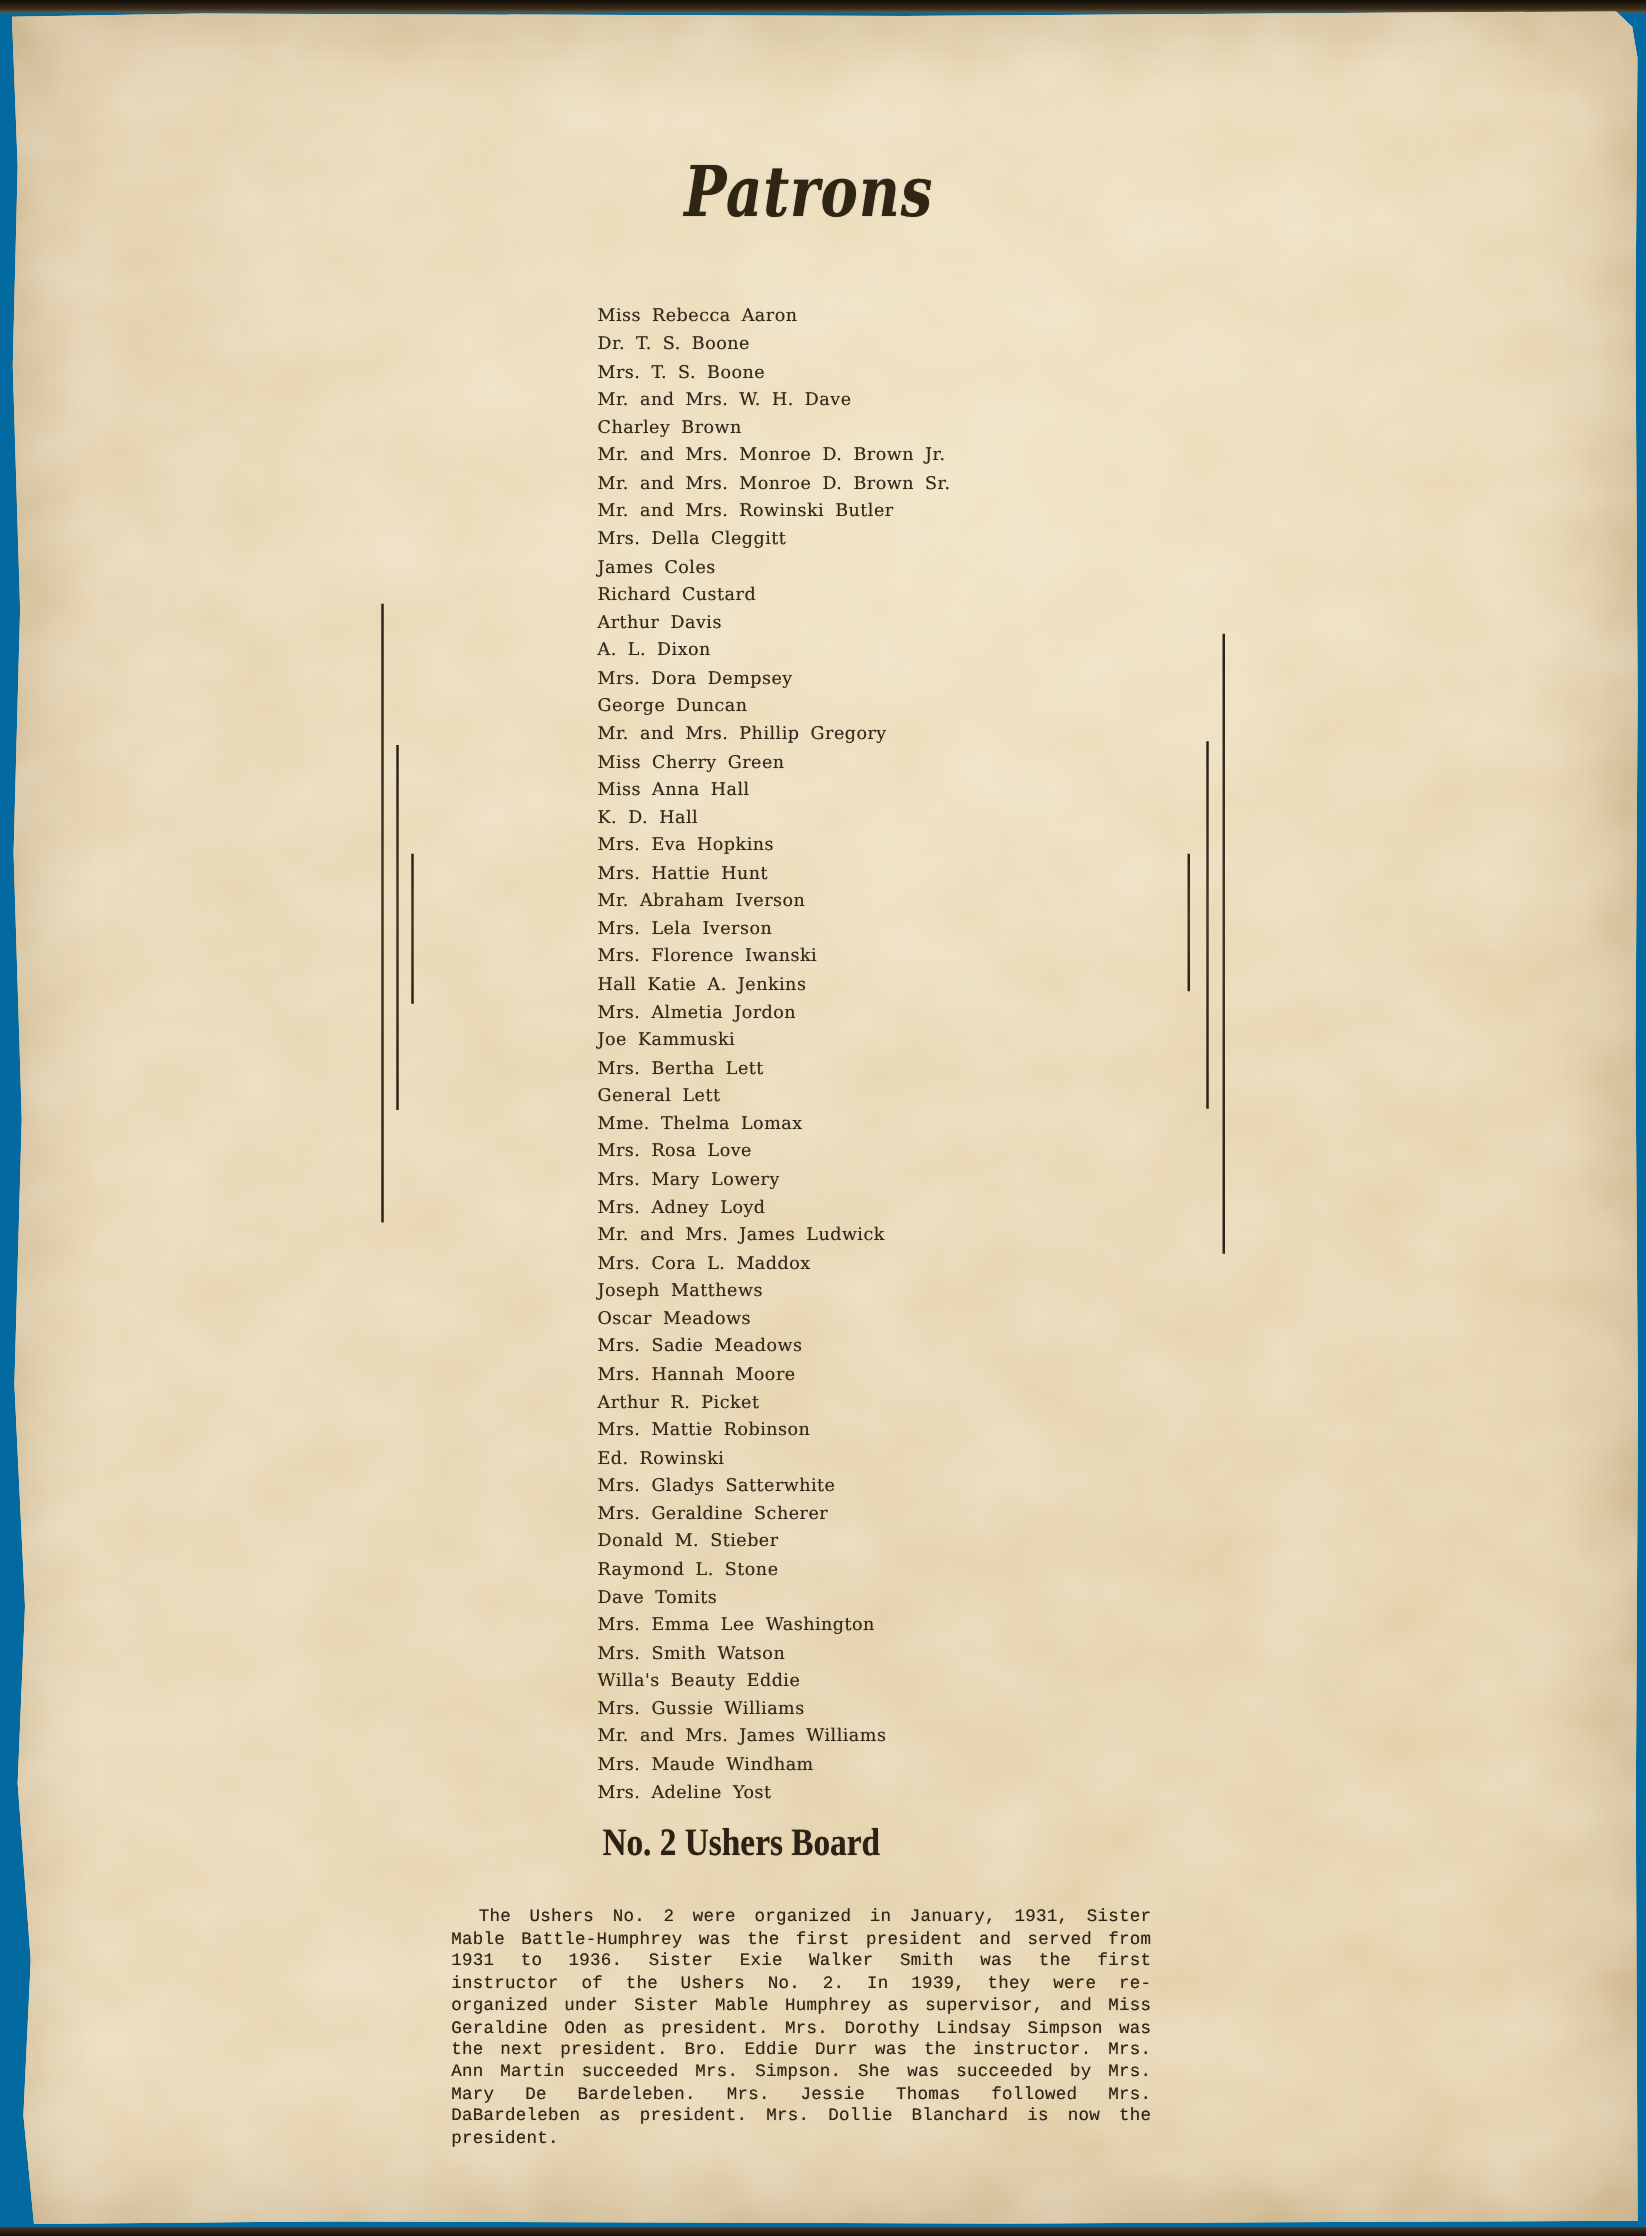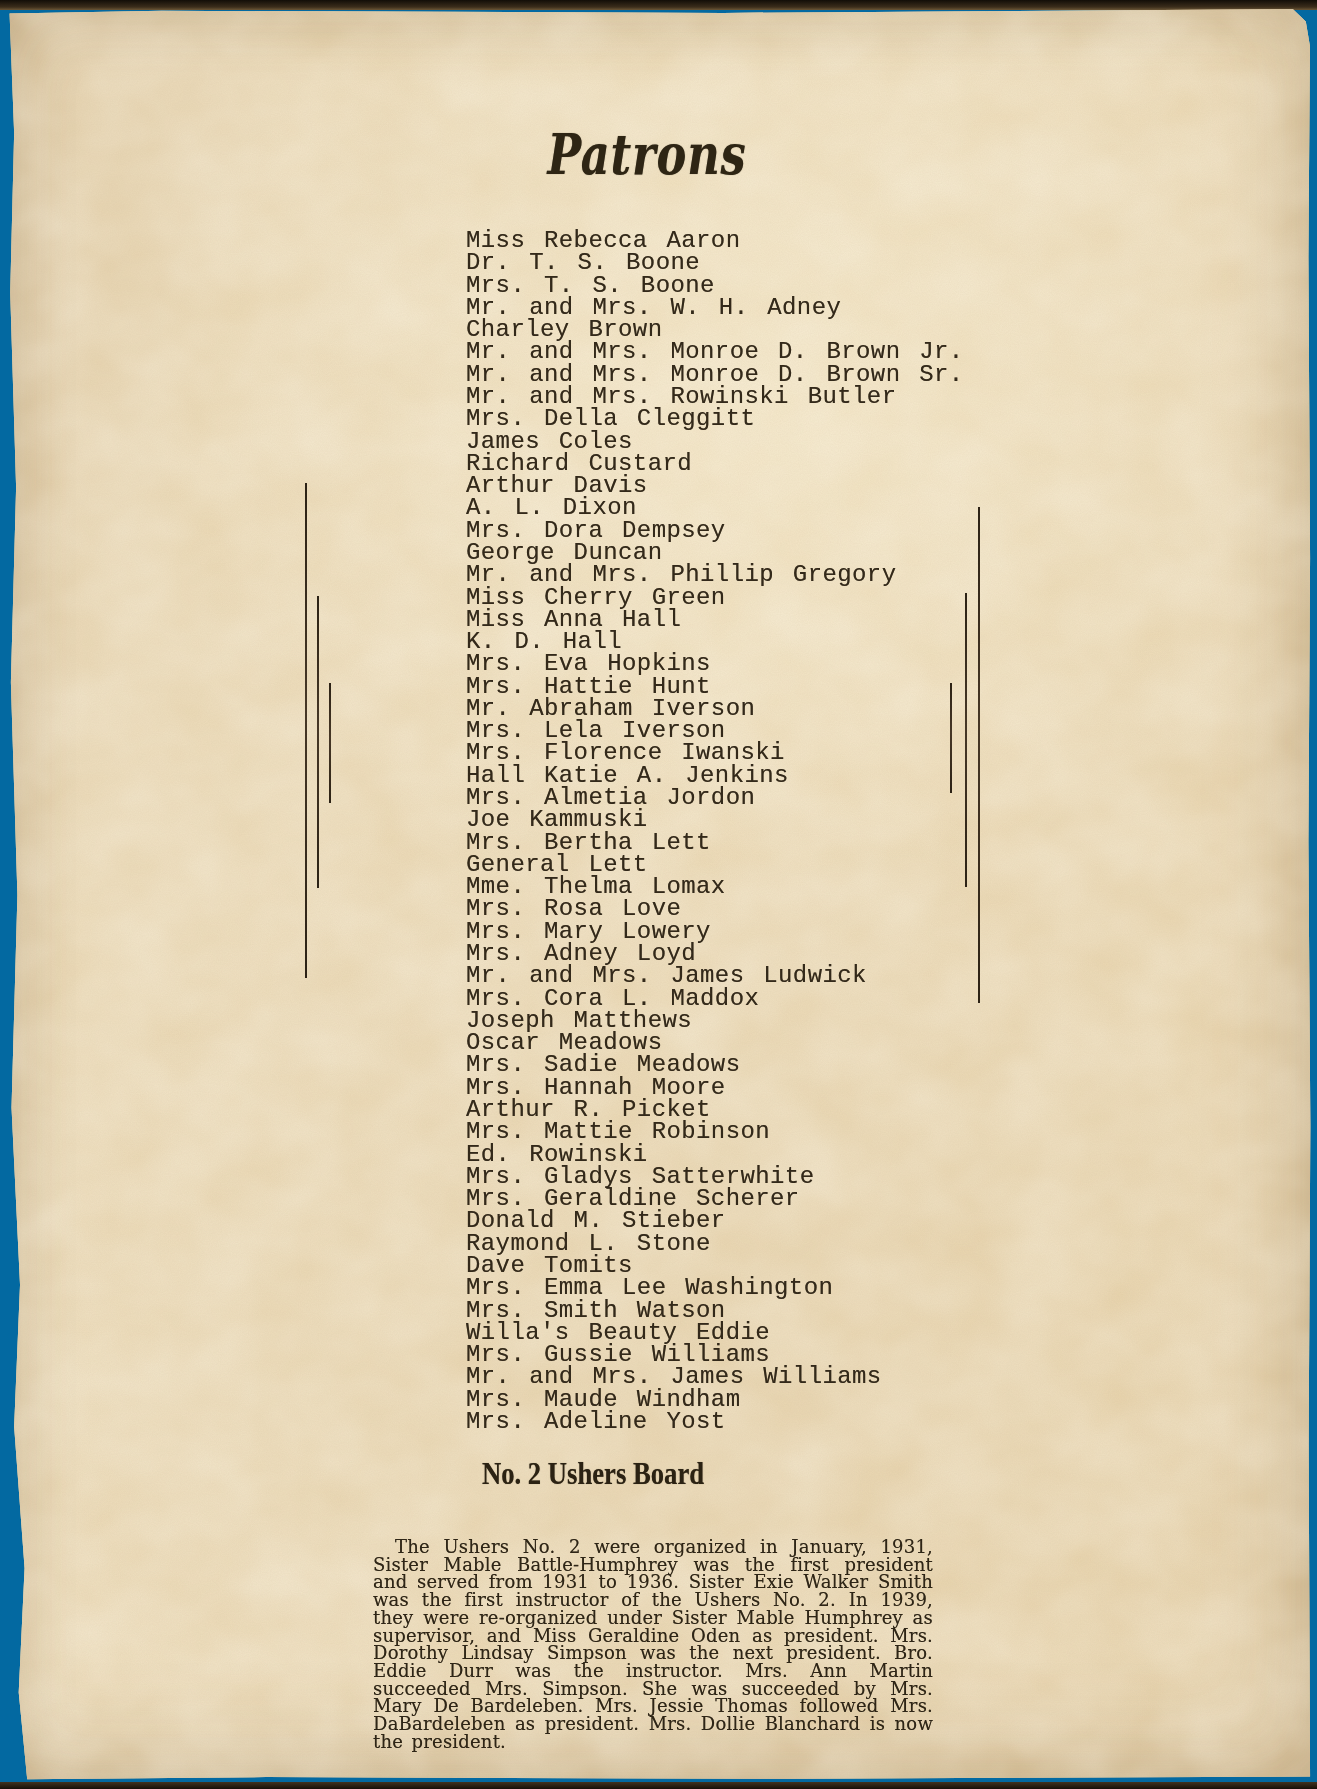--- a/index.html
+++ b/index.html
@@ -34,50 +34,50 @@
   .ink{color:#32291a;}
   .page-title{
     position:absolute;left:457px;top:112px;width:370px;
     margin:0;text-align:center;
     font-style:italic;font-weight:600;font-size:56px;line-height:1.2;
     letter-spacing:1px;color:#2e2514;
     transform:scaleX(.8);transform-origin:50% 50%;
     text-shadow:0 0 1px rgba(46,37,20,.55);
   }
   .patrons-list{
-    position:absolute;left:457px;top:217px;margin:4px;padding:0;
+    position:absolute;left:457px;top:217px;margin:16px;padding:0;
     list-style:none;
-    font-size:24px;line-height:22.28px;
+    font-size:14px;line-height:22.28px;
     letter-spacing:.4px;word-spacing:4px;
     color:#33291a;
     text-shadow:0 0 .6px rgba(51,41,26,.5);
-    font-family:Liberation Mono, monospace;
   }
   .rule{position:absolute;width:2px;background:linear-gradient(to bottom,#2c2215,#463726 45%,#2c2215);}
   .rule.l1{left:300px;top:474px;height:495px;}
   .rule.l2{left:312px;top:587px;height:292px;}
   .rule.l3{left:324px;top:674px;height:120px;}
   .rule.r1{left:973px;top:498px;height:496px;}
   .rule.r2{left:960px;top:584px;height:294px;}
   .rule.r3{left:945px;top:674px;height:110px;}
   .section-heading{
     position:absolute;left:288px;top:1448px;width:600px;margin:0;
     text-align:center;
     font-family:"Liberation Serif", serif;
     font-weight:bold;font-size:31px;line-height:1.1;color:#2b2213;
     transform:scaleX(.86);transform-origin:50% 50%;
     text-shadow:0 0 .8px rgba(43,34,19,.6);
   }
   .section-paragraph{
-    position:absolute;left:352px;top:1513px;width:560px;margin:16px;
-    font-size:18px;line-height:17.7px;
+    position:absolute;left:352px;top:1513px;width:560px;margin:4px;
+    font-size:14px;line-height:17.7px;
     text-align:justify;text-indent:22px;
     word-spacing:2.5px;letter-spacing:.2px;
     color:#2e2516;
     text-shadow:0 0 .6px rgba(46,37,22,.5);
+    font-family:Liberation Mono, monospace;
   }
 </style>
 </head>
 <body>
 
 <div class="scan">
   <div class="edge-strip edge-top"></div>
   <div class="edge-strip edge-bottom"></div>
 
   <div class="paper">
@@ -95,21 +95,21 @@
       <rect x="0" y="0" width="1306" height="1772" filter="url(#mottle)"></rect>
       <rect x="0" y="0" width="1306" height="1772" filter="url(#grain)"></rect>
     </svg>
 
     <h1 class="page-title ink">Patrons</h1>
 
     <ul class="patrons-list">
         <li>Miss Rebecca Aaron</li>
         <li>Dr. T. S. Boone</li>
         <li>Mrs. T. S. Boone</li>
-        <li>Mr. and Mrs. W. H. Adney</li>
+        <li>Mr. and Mrs. W. H. Dave</li>
         <li>Charley Brown</li>
         <li>Mr. and Mrs. Monroe D. Brown Jr.</li>
         <li>Mr. and Mrs. Monroe D. Brown Sr.</li>
         <li>Mr. and Mrs. Rowinski Butler</li>
         <li>Mrs. Della Cleggitt</li>
         <li>James Coles</li>
         <li>Richard Custard</li>
         <li>Arthur Davis</li>
         <li>A. L. Dixon</li>
         <li>Mrs. Dora Dempsey</li>

